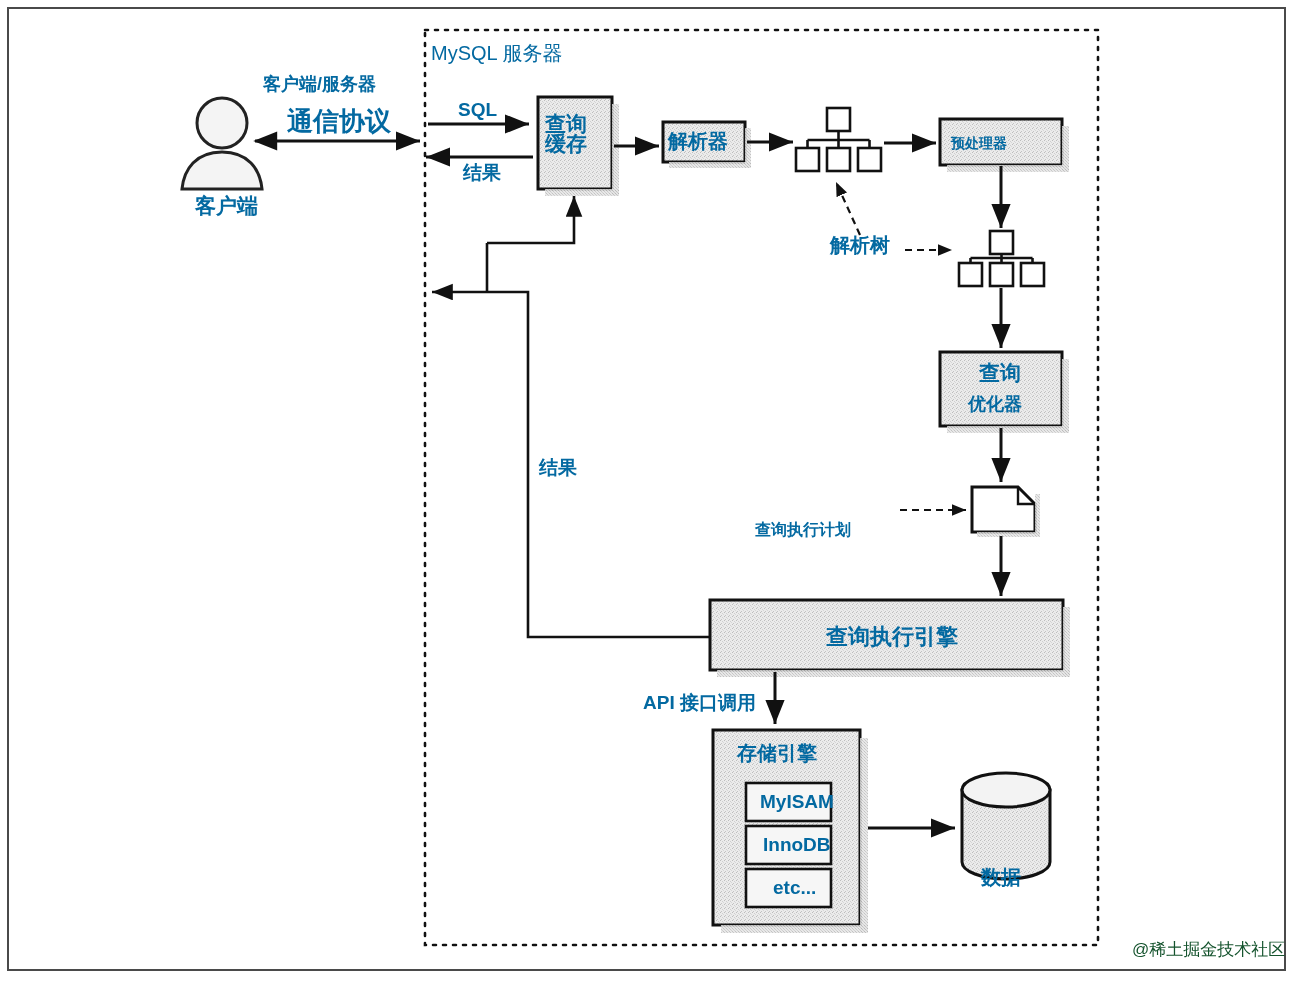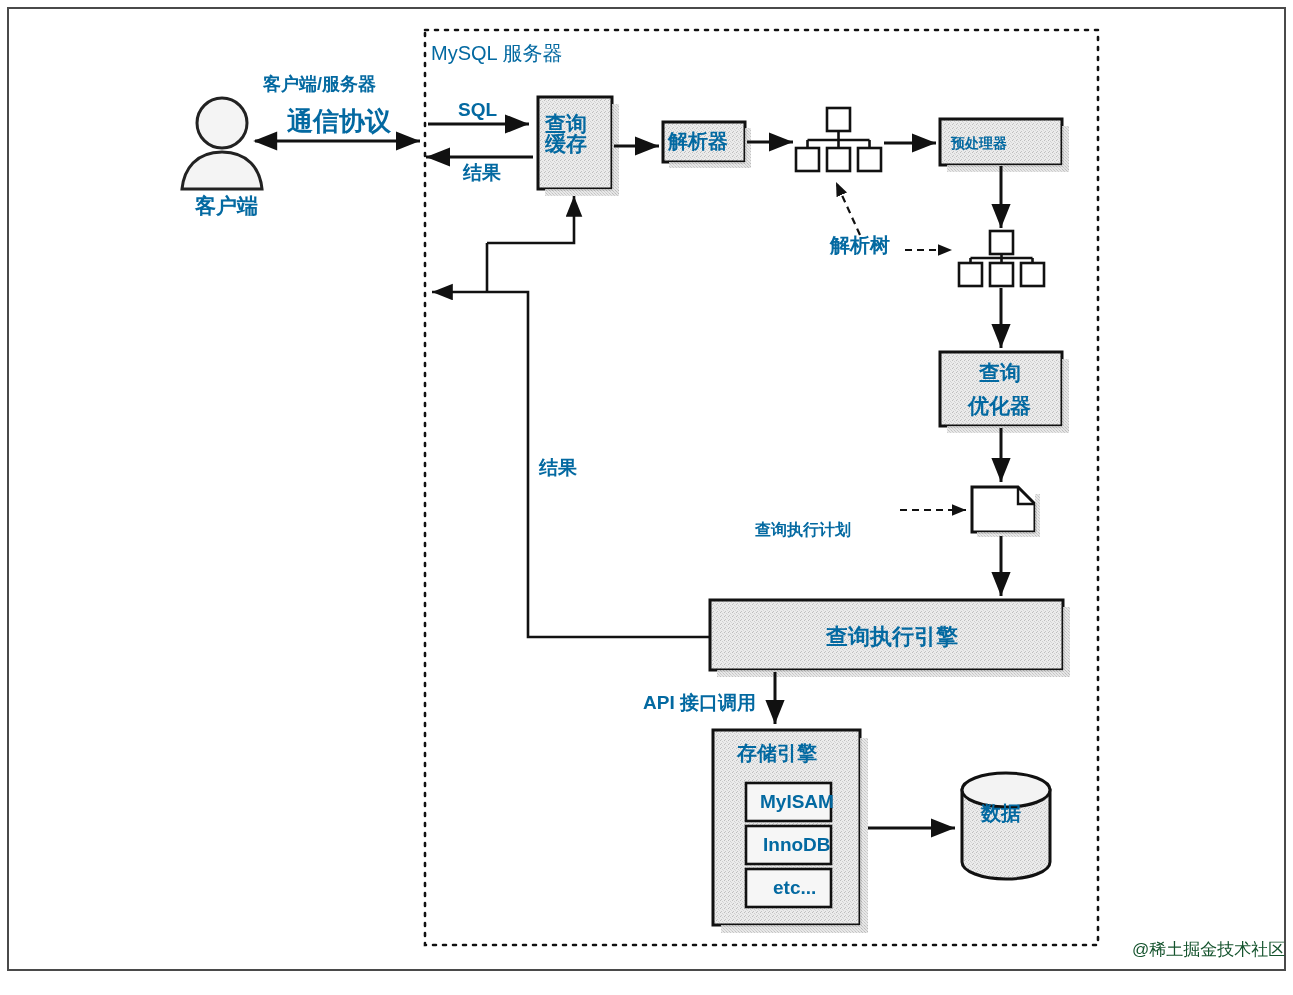--- a/index.html
+++ b/index.html
@@ -158,31 +158,31 @@
 <div class="lbl" style="left:545px;top:110px;font-size:21px;">查询</div>
 <div class="lbl" style="left:545px;top:130px;font-size:21px;text-align:center;">缓存</div>
 
 <div class="lbl" style="left:668px;top:128px;font-size:20px;">解析器</div>
 
 <div class="lbl" style="left:951px;top:127px;font-size:14px;margin-top:8px;">预处理器</div>
 
 <div class="lbl" style="left:830px;top:232px;font-size:20px;">解析树</div>
 
 <div class="lbl" style="left:979px;top:359px;font-size:21px;">查询</div>
-<div class="lbl" style="left:968px;top:392px;font-size:21px;">优化器</div>
+<div class="lbl" style="left:968px;top:392px;font-size:18px;">优化器</div>
 
 <div class="lbl" style="left:755px;top:520px;font-size:16px;">查询执行计划</div>
 
 <div class="lbl" style="left:826px;top:622px;font-size:22px;">查询执行引擎</div>
 
 <div class="lbl" style="left:643px;top:690px;font-size:19px;">API 接口调用</div>
 
 <div class="lbl" style="left:737px;top:740px;font-size:20px;">存储引擎</div>
 
 <div class="lbl" style="left:760px;top:791px;font-size:19px;">MyISAM</div>
 <div class="lbl" style="left:763px;top:834px;font-size:19px;">InnoDB</div>
 <div class="lbl" style="left:773px;top:877px;font-size:19px;">etc...</div>
 
-<div class="lbl" style="left:981px;top:800px;font-size:20px;">数据</div>
+<div class="lbl" style="left:981px;top:864px;font-size:20px;">数据</div>
 
 <div class="lbl" style="left:1132px;top:938px;font-size:17px;font-weight:normal;color:#14532d;">@稀土掘金技术社区</div>
 
 </div>
 
 </body></html>

